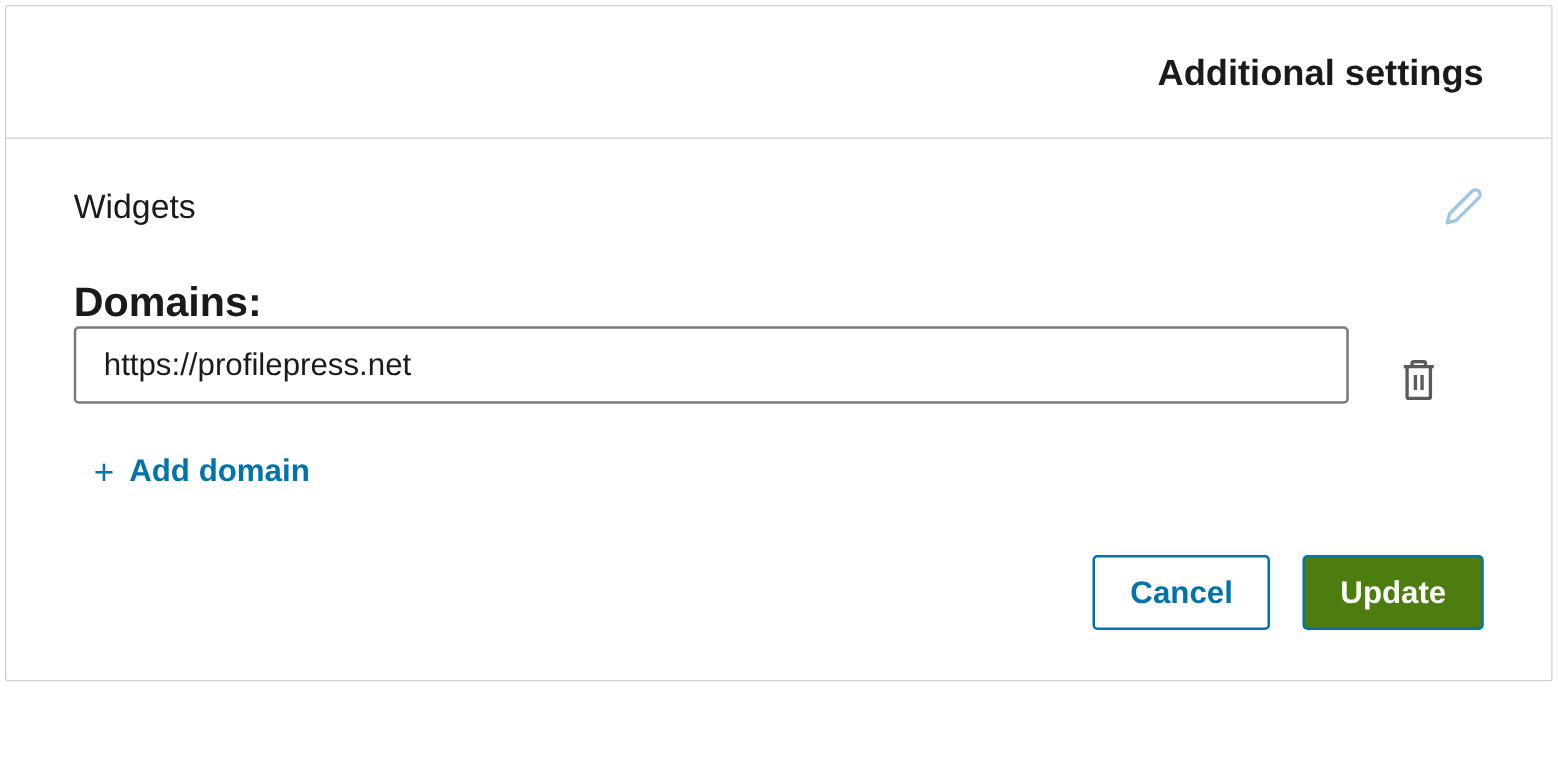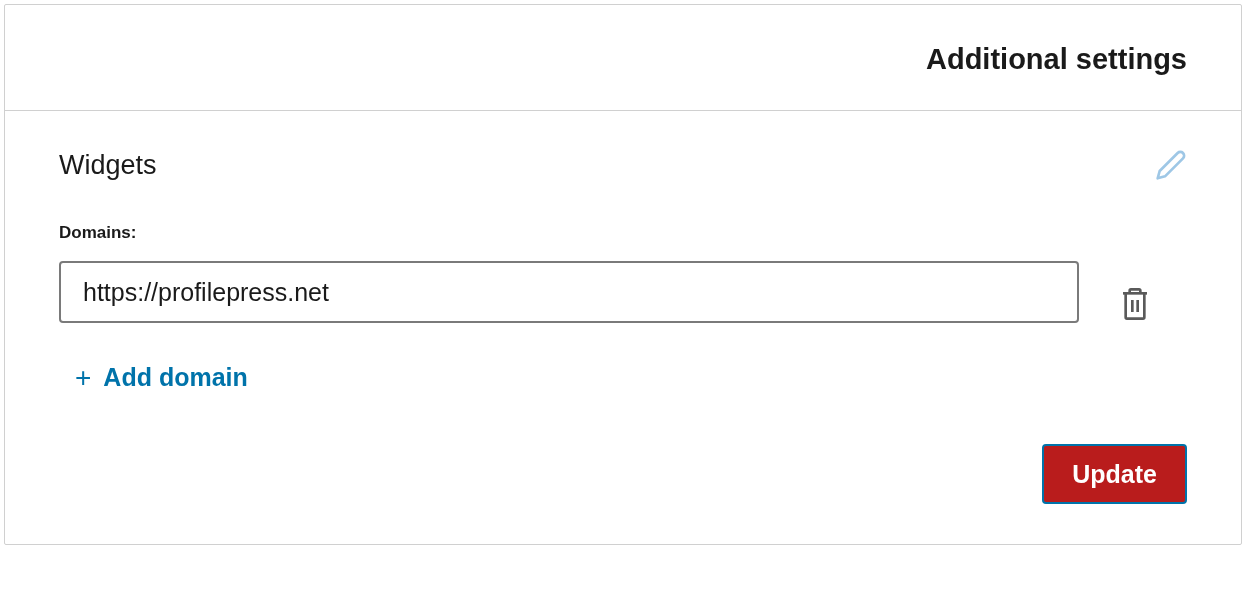--- a/index.html
+++ b/index.html
@@ -44,24 +44,23 @@
       font-weight: 400;
       color: #1a1a1a;
     }
     .edit-icon {
       cursor: pointer;
       width: 32px;
       height: 32px;
       color: #9ec7e6;
     }
     .field-label {
-      font-size: 17px;
+      font-size: 33px;
       font-weight: 600;
       color: #1a1a1a;
-      margin-bottom: 18px;
       display: block;
     }
     .domain-row {
       display: flex;
       align-items: flex-end;
       gap: 40px;
       margin-bottom: 40px;
     }
     .domain-input {
       flex: 1;
@@ -112,21 +111,21 @@
       display: inline-flex;
       align-items: center;
       justify-content: center;
     }
     .btn-cancel {
       background: #ffffff;
       color: #0073aa;
       border: 2px solid #0073aa;
     }
     .btn-update {
-      background: #b91c1c;
+      background: #4d7c0f;
       color: #ffffff;
       border: 2px solid #0073aa;
       text-align: center;
     }
   </style>
 </head>
 <body>
 
 <div class="panel">
   <div class="panel-header">
@@ -157,17 +156,18 @@
         </svg>
       </div>
     </div>
 
     <div class="add-domain-link">
       <span class="plus-icon">+</span>
       <span>Add domain</span>
     </div>
 
     <div class="button-row">
+      <button class="btn btn-cancel">Cancel</button>
       <button class="btn btn-update">Update</button>
     </div>
 
   </div>
 </div>
 
 </body></html>

